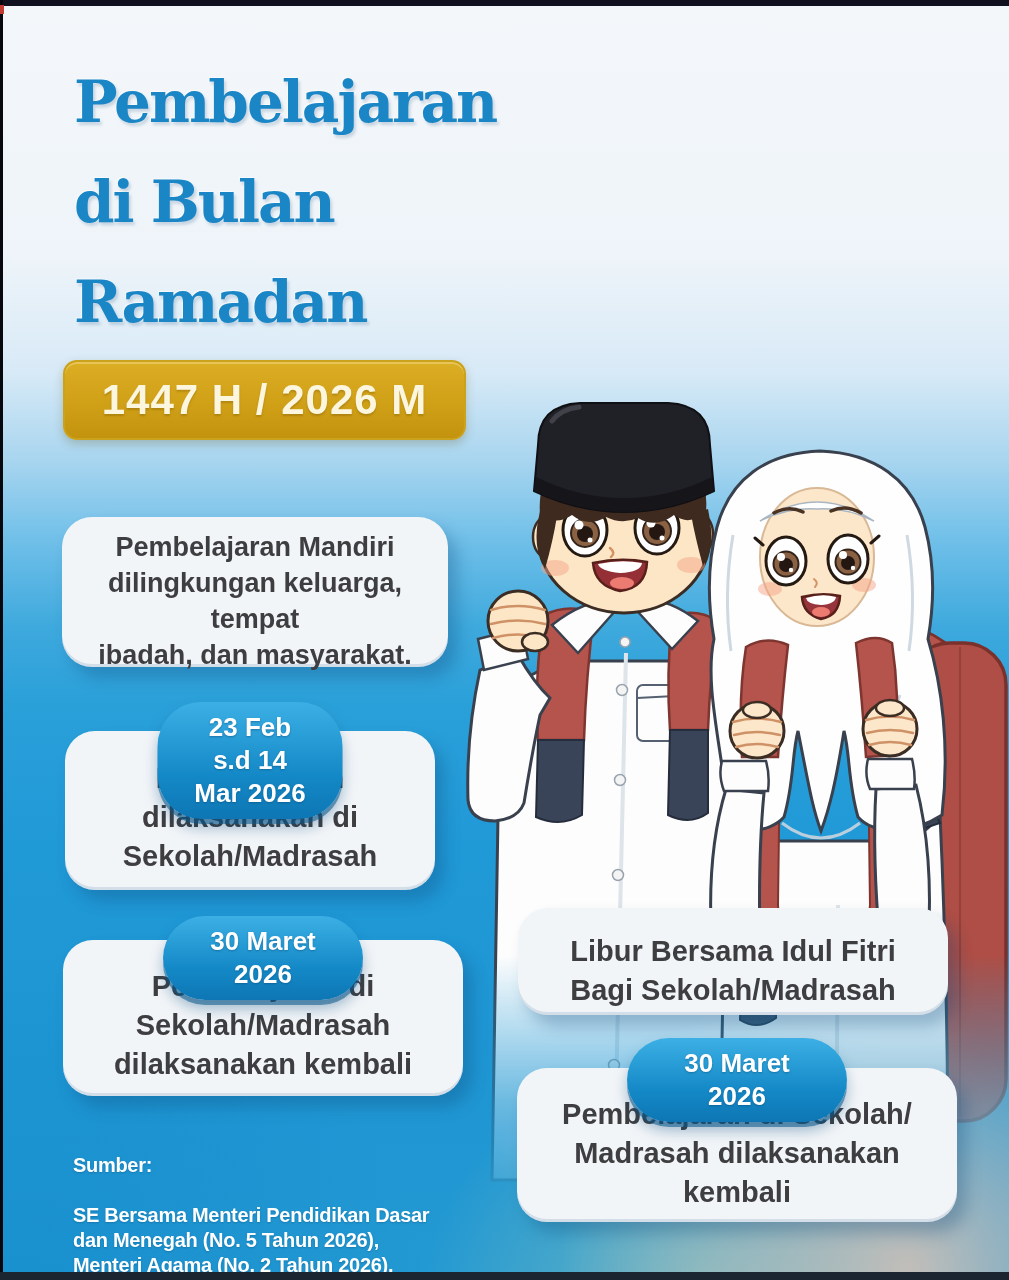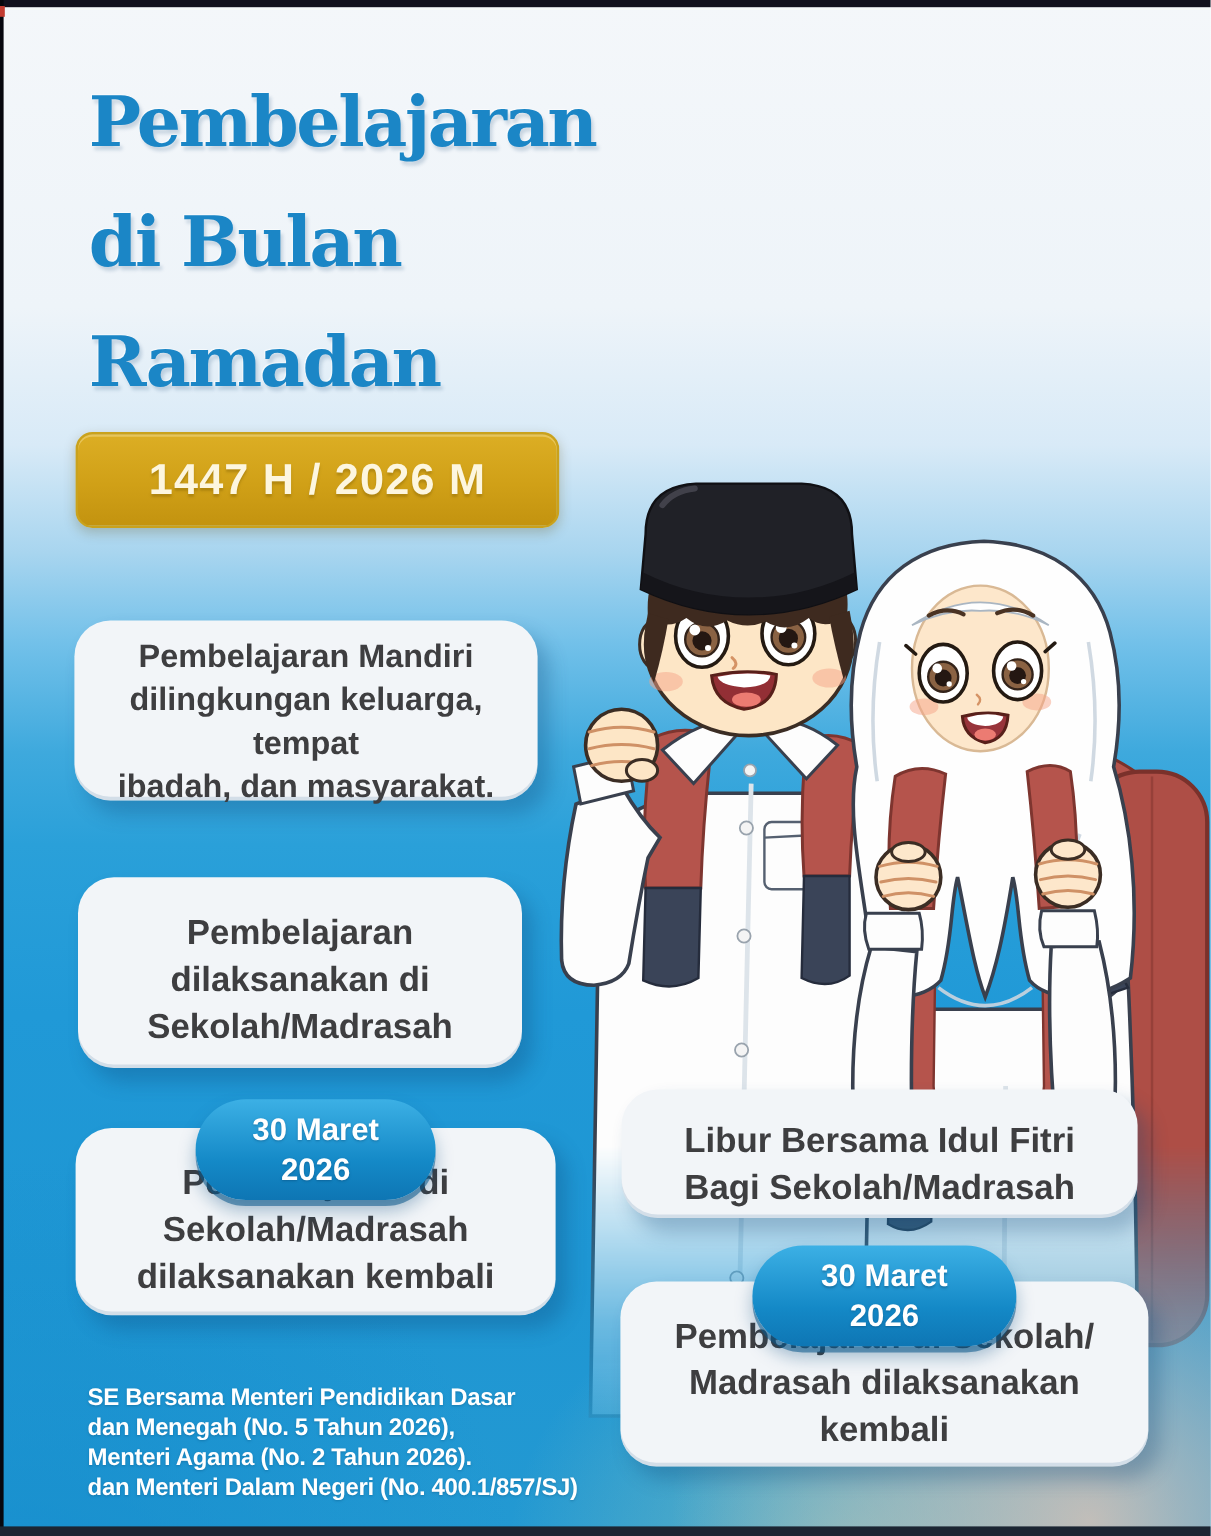--- a/index.html
+++ b/index.html
@@ -28,21 +28,21 @@
     color:#1b86c6; white-space:pre-line;
     text-shadow:2px 3px 3px rgba(12,62,110,0.18), -1px -1px 0 rgba(255,255,255,0.55);
   }
 
   .year-badge {
     position:absolute; left:63px; top:360px; width:403px; height:80px; z-index:4;
     background:linear-gradient(180deg,#dcae24 0%,#d0a017 55%,#c3930f 100%);
     border:2px solid #caa21c; border-radius:14px;
     box-shadow:0 4px 10px rgba(90,70,10,0.25), inset 0 2px 0 rgba(255,240,190,0.35);
     display:flex; align-items:center; justify-content:center;
-    color:#fdf6df; font-weight:bold; font-size:36px; letter-spacing:1px;
+    color:#fdf6df; font-weight:bold; font-size:42px; letter-spacing:1px;
     text-shadow:0 2px 2px rgba(120,90,0,0.35);
   }
 
   .card { position:absolute; z-index:5; }
   .date-pill {
     position:absolute; left:50%; transform:translateX(-50%); top:0; z-index:2;
     background:linear-gradient(180deg,#3cb0e5 0%,#1489c7 62%,#0e76b4 100%);
     border-radius:44px; padding:9px 30px; white-space:pre-line; text-align:center;
     color:#ffffff; font-weight:bold; font-size:26px; line-height:33px;
     box-shadow:0 5px 0 rgba(10,88,138,0.55), 0 9px 14px rgba(10,75,125,0.35);
@@ -257,20 +257,21 @@
     <span>1447 H / 2026 M</span>
   </div>
 
   <div class="card c1">
     <div class="card-body">Pembelajaran Mandiri
 dilingkungan keluarga, tempat
 ibadah, dan masyarakat.</div>
   </div>
 
   <div class="card c2">
+    <div class="date-pill">23 Feb s.d 14 Mar 2026</div>
     <div class="card-body">Pembelajaran
 dilaksanakan di
 Sekolah/Madrasah</div>
   </div>
 
   <div class="card c3">
     <div class="date-pill">30 Maret 2026</div>
     <div class="card-body">Pembelajaran di
 Sekolah/Madrasah
 dilaksanakan kembali</div>
@@ -282,20 +283,21 @@
   </div>
 
   <div class="card c5">
     <div class="date-pill">30 Maret 2026</div>
     <div class="card-body">Pembelajaran di Sekolah/
 Madrasah dilaksanakan
 kembali</div>
   </div>
 
   <div class="source-note">
+    <div>Sumber:</div>
     <div class="multiline">SE Bersama Menteri Pendidikan Dasar
 dan Menegah (No. 5 Tahun 2026),
 Menteri Agama (No. 2 Tahun 2026).
 dan Menteri Dalam Negeri (No. 400.1/857/SJ)</div>
   </div>
 
   <div class="edge-top"></div>
   <div class="edge-left"></div>
   <div class="edge-bottom"></div>
   <div class="edge-red"></div>

